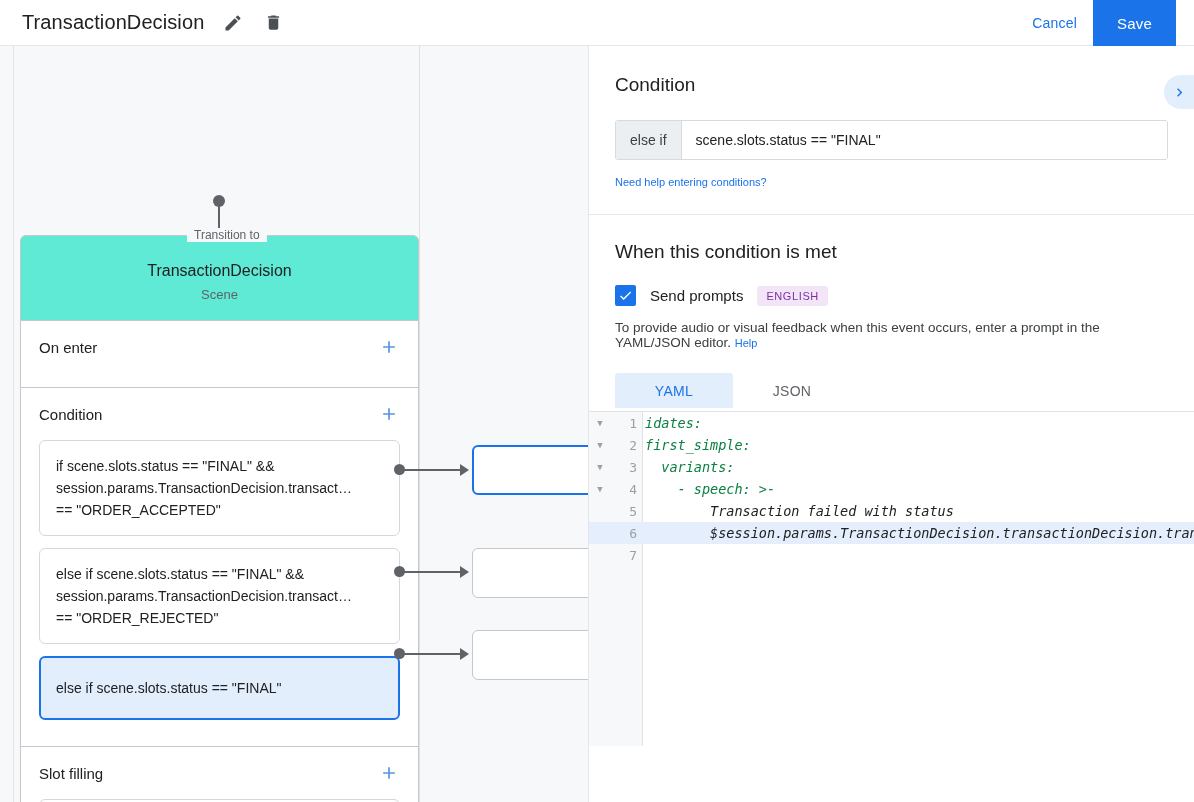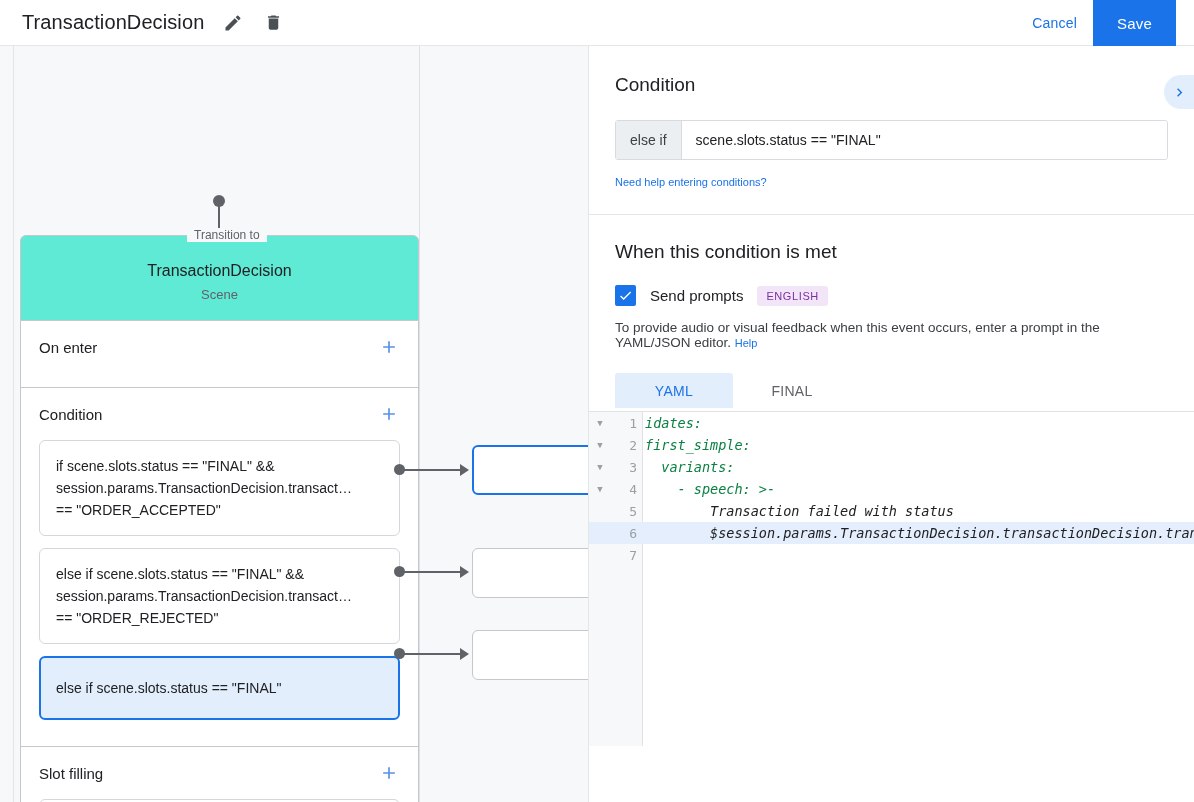--- a/index.html
+++ b/index.html
@@ -560,21 +560,21 @@
       <span class="check-label">Send prompts</span>
       <span class="lang-badge">ENGLISH</span>
     </div>
 
     <div class="helper-text">
       <span>To provide audio or visual feedback when this event occurs, enter a prompt in the YAML/JSON editor. </span><a class="link">Help</a>
     </div>
 
     <div class="tabs">
       <div class="tab active">YAML</div>
-      <div class="tab">FINAL</div>
+      <div class="tab">JSON</div>
     </div>
   </div>
 
   <div class="editor">
     <div class="gutter-fold"></div>
     <div class="gutter-num"></div>
     <div class="code-rows" id="code-rows">
         <div class="code-row"><span class="fold">▼</span><span class="lnum">1</span><span class="ctext"><span class="k">idates:</span></span></div>
         <div class="code-row"><span class="fold">▼</span><span class="lnum">2</span><span class="ctext"><span class="k">first_simple:</span></span></div>
         <div class="code-row"><span class="fold">▼</span><span class="lnum">3</span><span class="ctext"><span class="k">  variants:</span></span></div>

